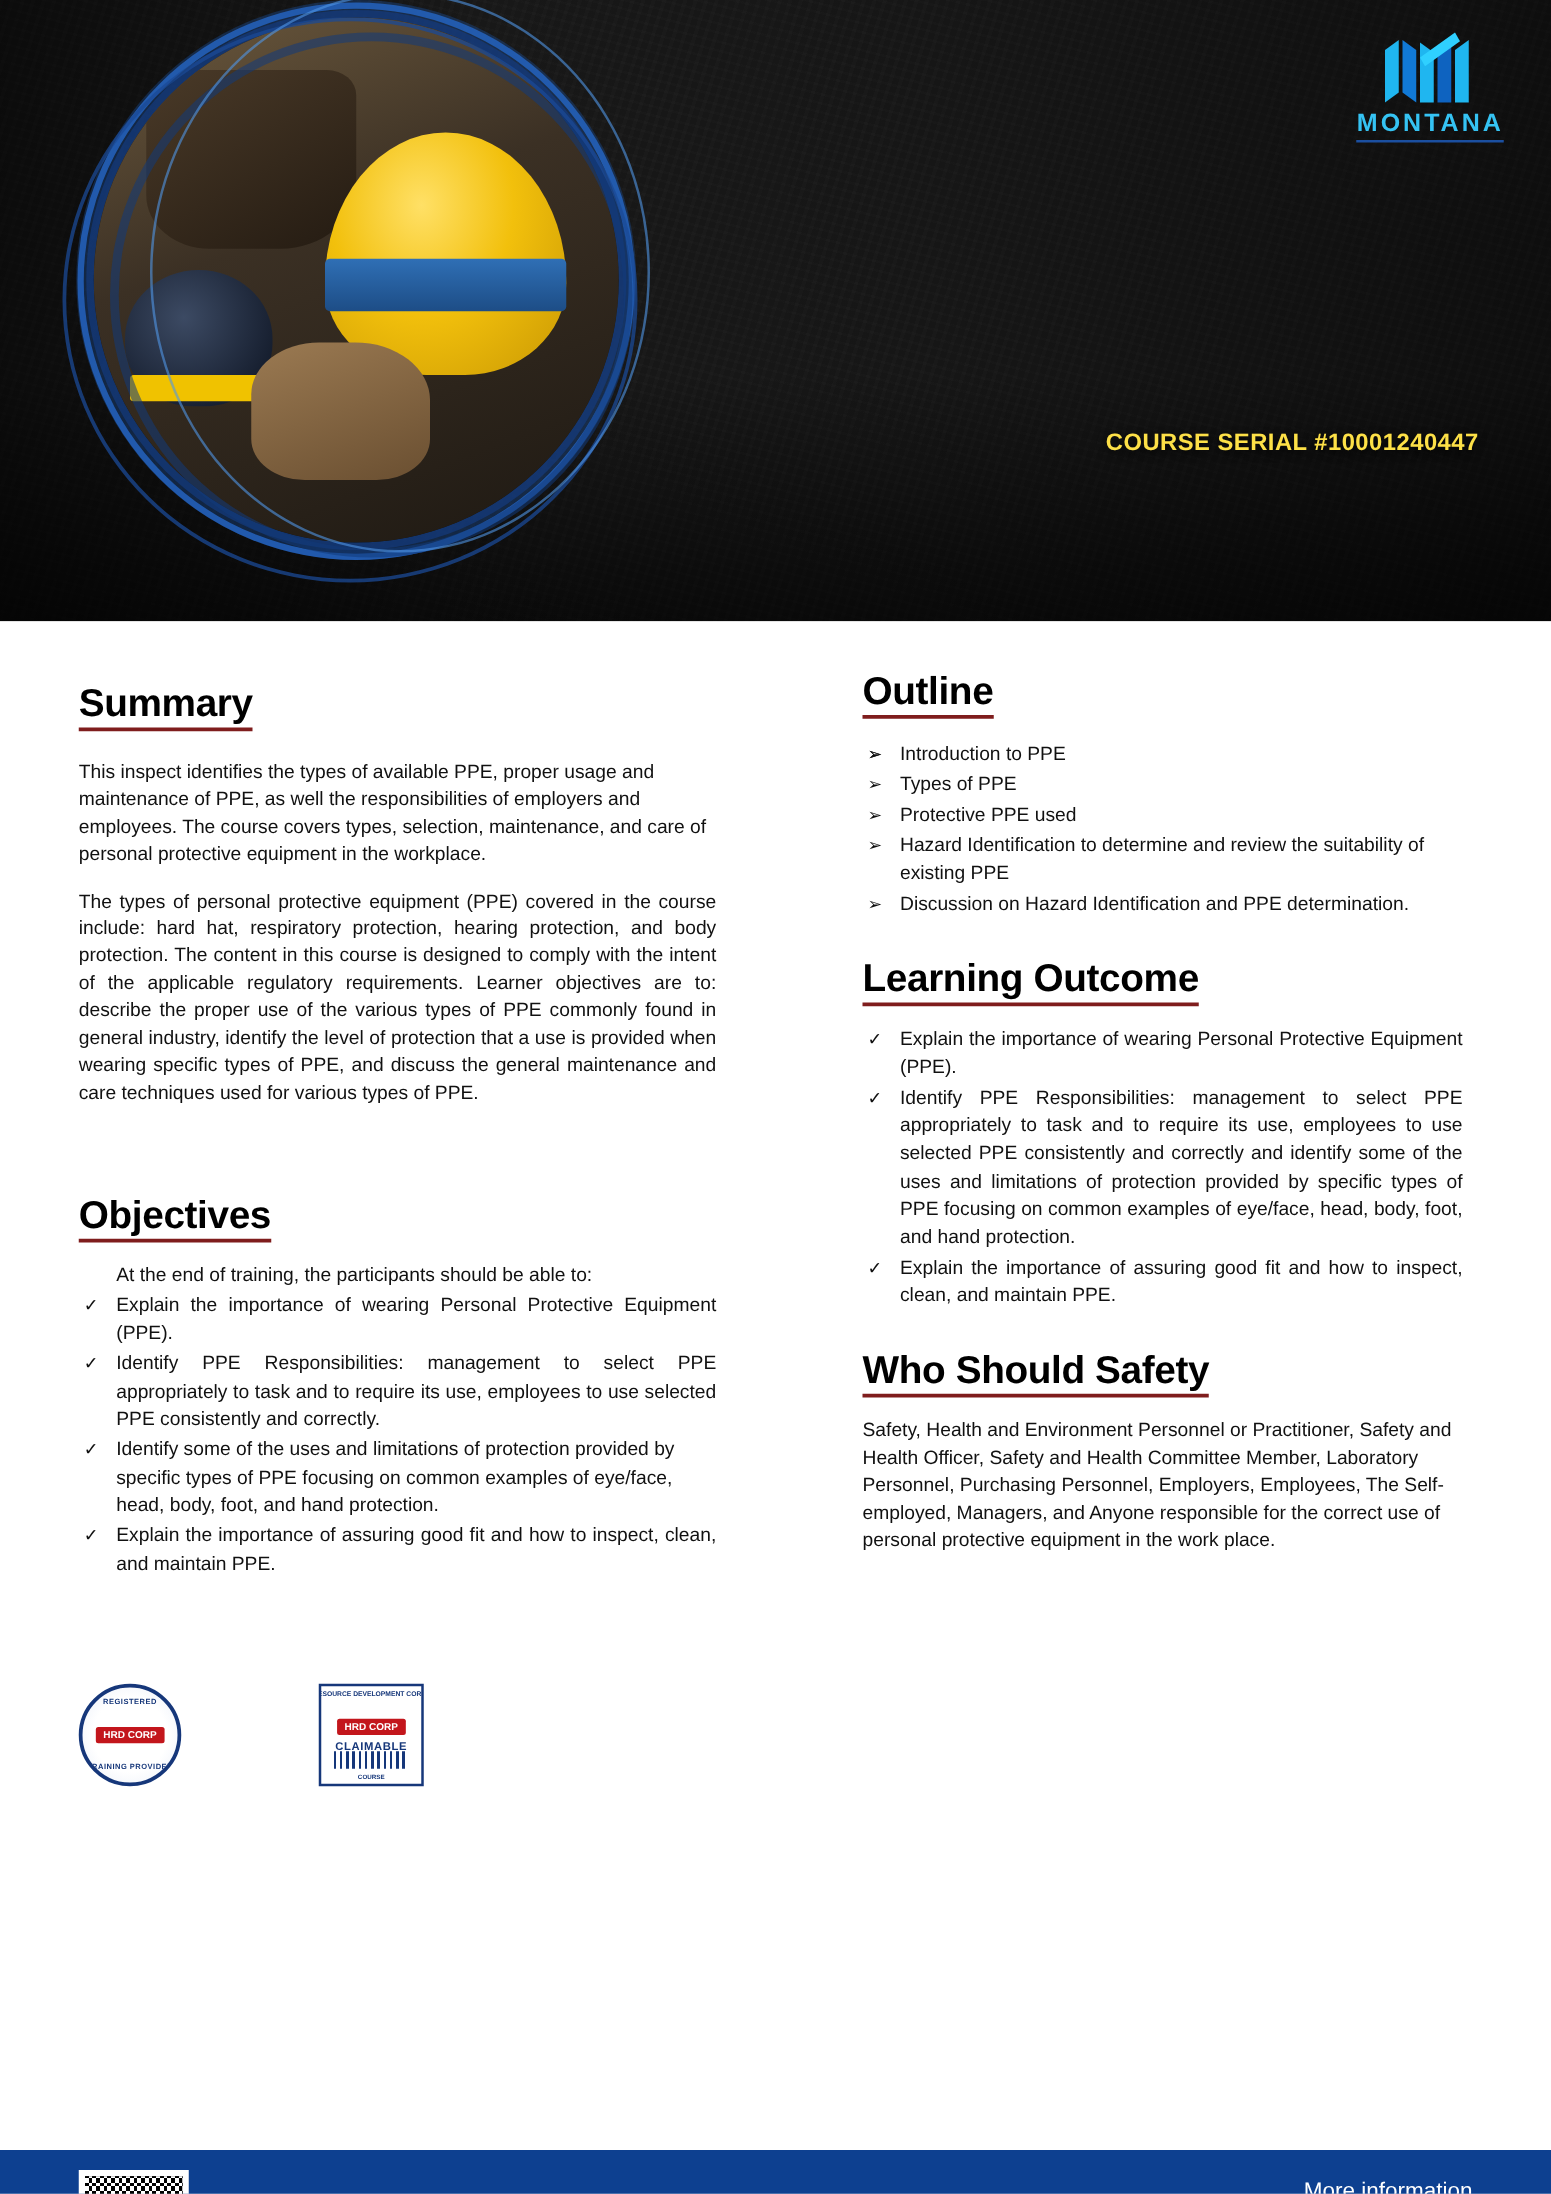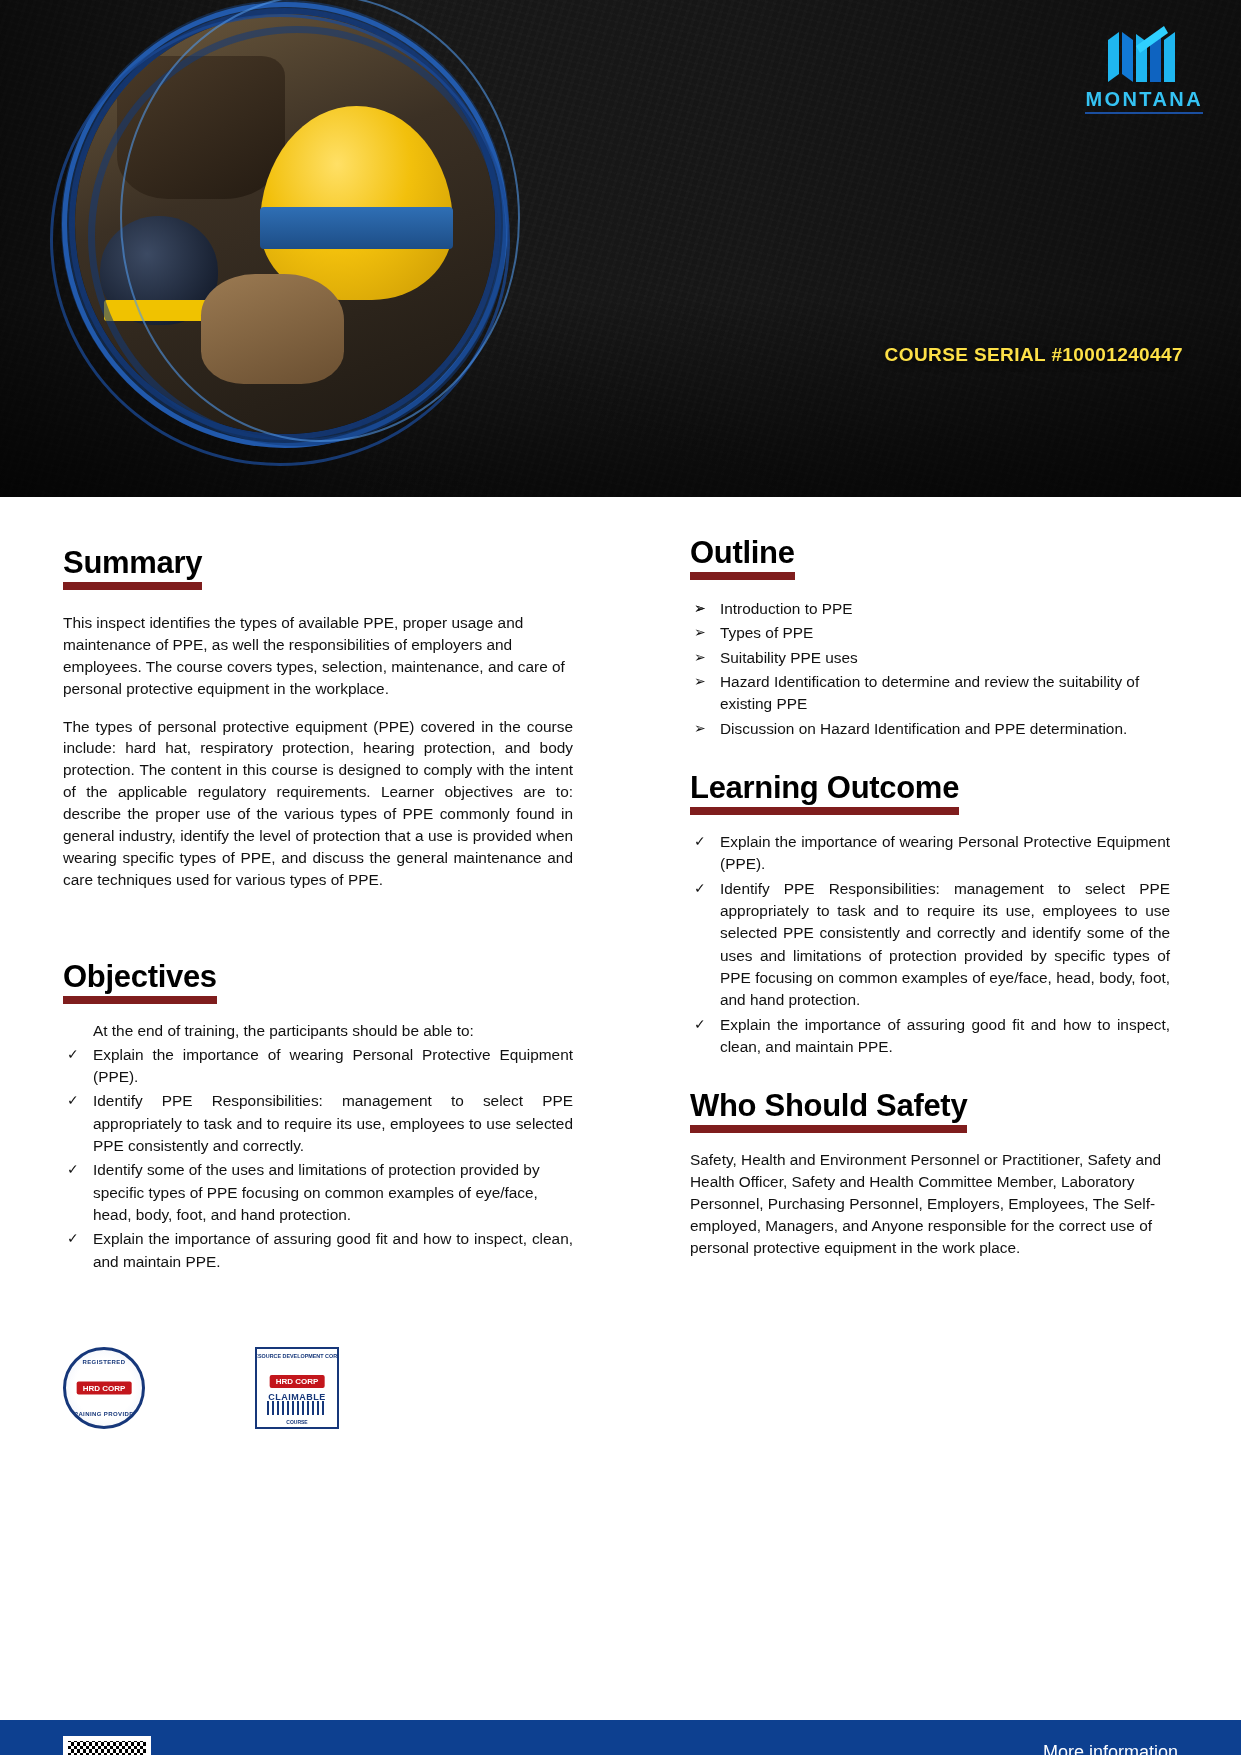--- a/index.html
+++ b/index.html
@@ -140,21 +140,21 @@
   }
   .col-left  { position:absolute; left: 63px;  top: 48px;  width: 510px; }
   .col-right { position:absolute; left: 690px; top: 38px;  width: 480px; }
 
   h2.sec {
     font-size: 31px;
     font-weight: 800;
     color:#000;
     letter-spacing: -0.3px;
     display:inline-block;
-    border-bottom: 8px solid #7f1d1d;
+    border-bottom: 3px solid #7f1d1d;
     padding-bottom: 1px;
     margin-bottom: 22px;
   }
   h2.sec.tight { margin-bottom: 16px; }
 
   p.body {
     font-size: 15.4px;
     line-height: 1.42;
     color:#111;
     margin-bottom: 16px;
@@ -312,21 +312,21 @@
       <li class="justify-item"><span class="bullet">✓</span><span>Explain the importance of assuring good fit and how to inspect, clean, and maintain PPE.</span></li>
     </ul>
   </div>
 
   <div class="col-right">
     <h2 class="sec tight">Outline</h2>
     <ul class="list">
       <li><span class="bullet">➢</span></li>
       <li><span class="bullet">➢</span><span>Introduction to PPE</span></li>
       <li><span class="bullet">➢</span><span>Types of PPE</span></li>
-      <li><span class="bullet">➢</span><span>Suitability PPE uses</span></li>
+      <li><span class="bullet">➢</span><span>Protective PPE used</span></li>
       <li><span class="bullet">➢</span><span>Hazard Identification to determine and review the suitability of existing PPE</span></li>
       <li><span class="bullet">➢</span><span>Discussion on Hazard Identification and PPE determination.</span></li>
     </ul>
 
     <div class="gap-md"></div>
 
     <h2 class="sec tight">Learning Outcome </h2>
     <ul class="list">
       <li class="justify-item"><span class="bullet">✓</span><span>Explain the importance of wearing Personal Protective Equipment (PPE).</span></li>
       <li class="justify-item"><span class="bullet">✓</span><span>Identify PPE Responsibilities: management to select PPE appropriately to task and to require its use, employees to use selected PPE consistently and correctly and identify some of the uses and limitations of protection provided by specific types of PPE focusing on common examples of eye/face, head, body, foot, and hand protection.</span></li>

